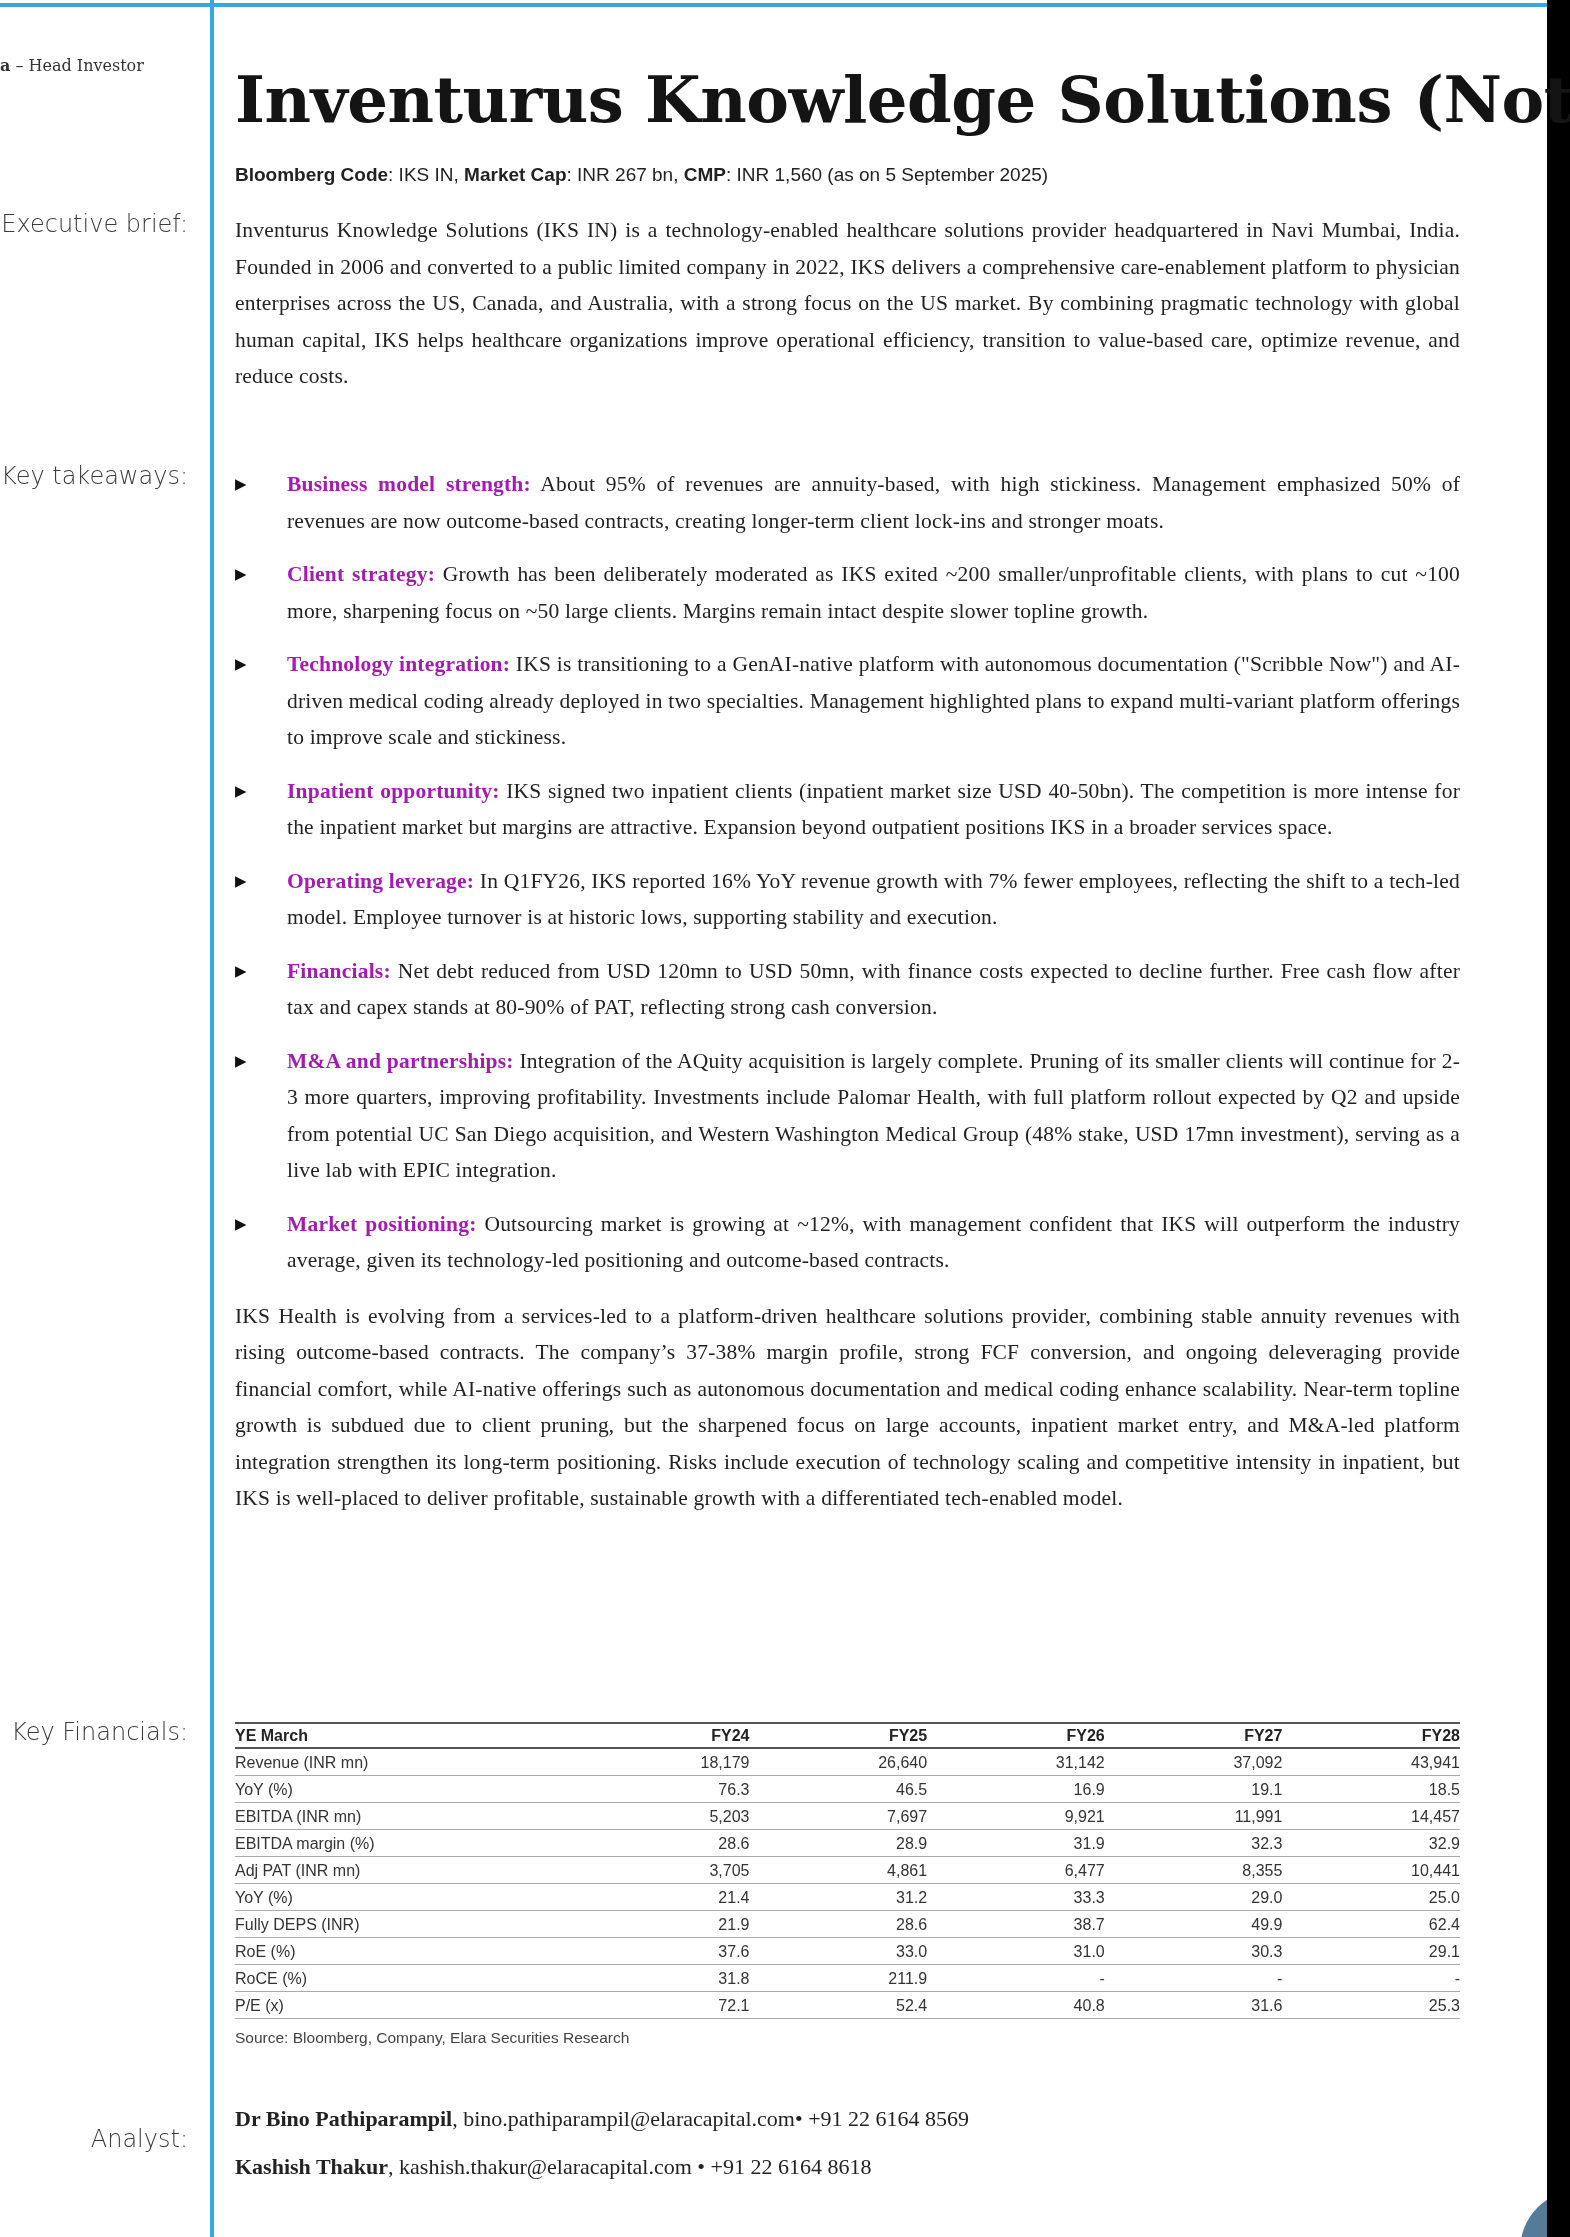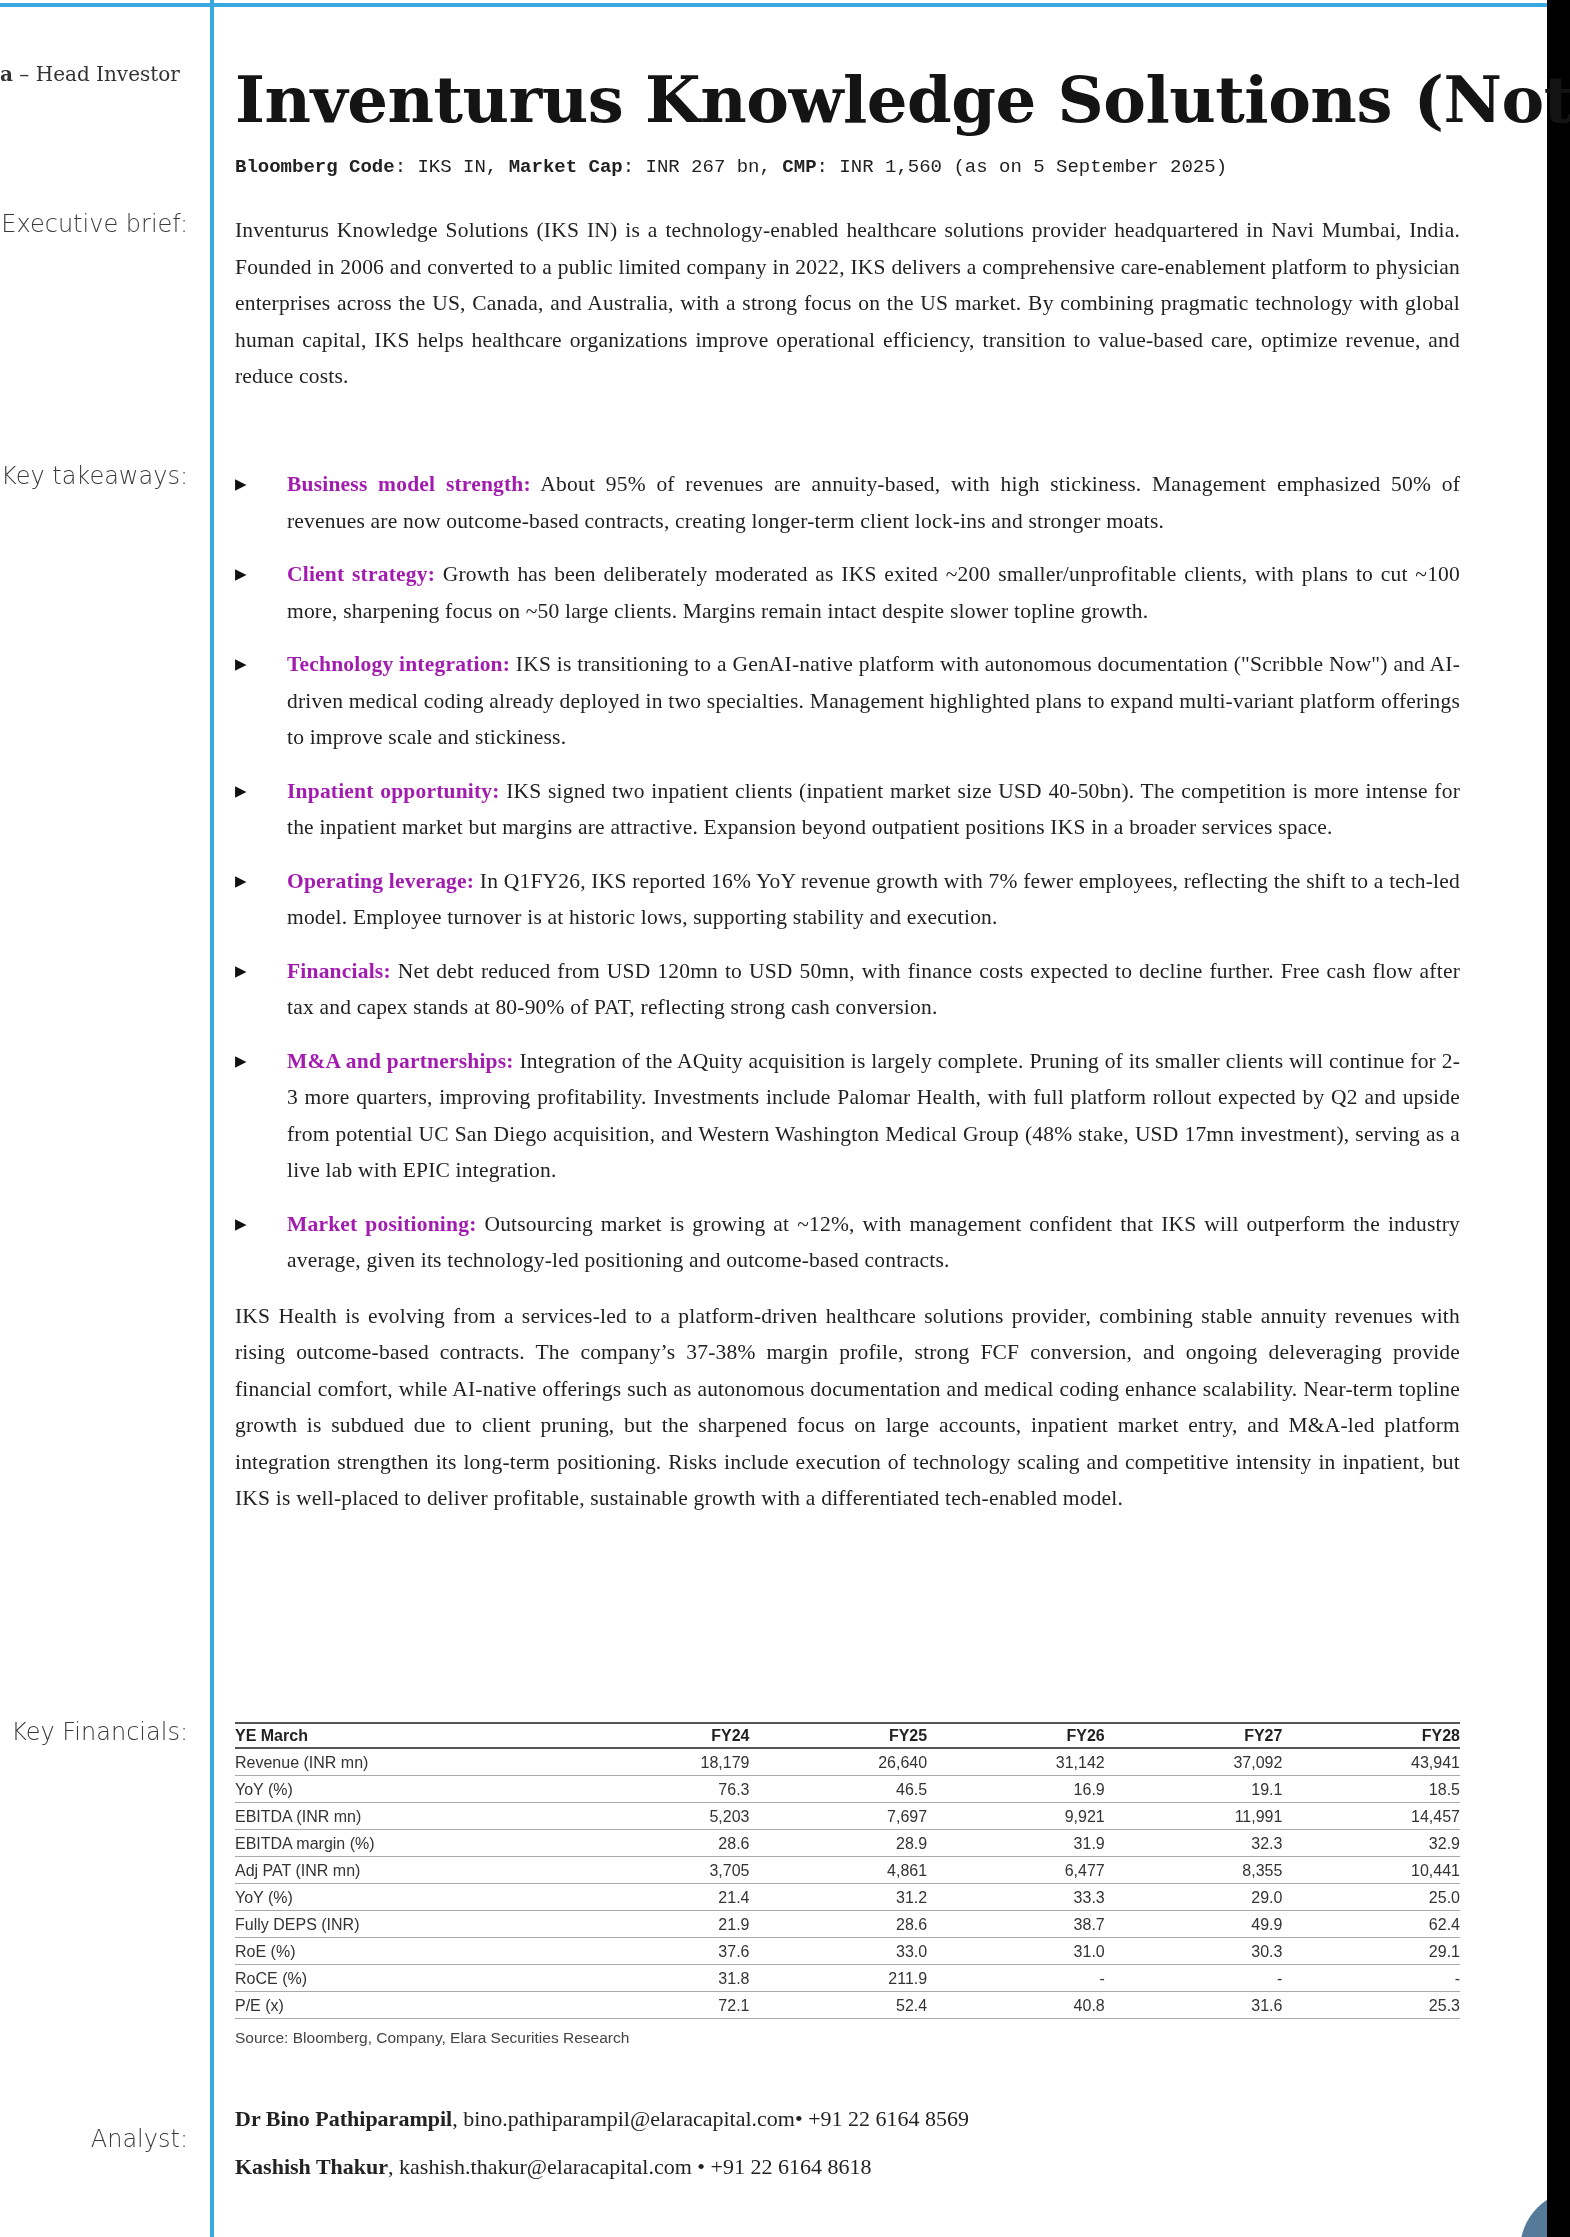--- a/index.html
+++ b/index.html
@@ -8,26 +8,26 @@
     background: #ffffff; color: #1e1e1e;
     font-family: "DejaVu Serif", serif;
   }
   .top-rule { position: absolute; left: 0; top: 3px; width: 1547px; height: 4px; background: #3aa8e0; }
   .v-rule { position: absolute; left: 210px; top: 0; width: 4px; height: 2237px; background: #3aa8e0; }
   .black-strip { position: absolute; left: 1547px; top: 0; width: 23px; height: 2237px; background: #000; }
   .corner-shape { position: absolute; left: 1520px; top: 2190px; width: 120px; height: 120px; border-radius: 50%; background: #557a9a; }
   .corner-mask { position: absolute; left: 1547px; top: 2150px; width: 23px; height: 87px; background: #000; }
 
   .label-col { position: absolute; right: 1382px; text-align: right; font-family: "DejaVu Sans", sans-serif; font-weight: 300; color: #3a3a3a; font-size: 24px; white-space: nowrap; }
-  .byline { position: absolute; left: 0; top: 62px; font-size: 20px; color: #333; font-family: "DejaVu Serif", serif; white-space: nowrap; }
+  .byline { position: absolute; left: 0; top: 56px; font-size: 16px; color: #333; font-family: "DejaVu Serif", serif; white-space: nowrap; }
   .byline b { font-weight: bold; }
 
   .content { position: absolute; left: 235px; width: 1225px; }
   .title { top: 62px; font-size: 64px; font-weight: bold; color: #141414; letter-spacing: -0.5px; white-space: nowrap; }
-  .meta { top: 156px; font-family: Liberation Mono, monospace; font-size: 19px; color: #222; white-space: nowrap; }
+  .meta { top: 164px; font-family: Liberation Sans, sans-serif; font-size: 19px; color: #222; white-space: nowrap; }
   .meta b { font-weight: bold; }
 
   .para { font-size: 21.5px; line-height: 36.5px; text-align: justify; color: #222; font-family: "Liberation Serif", serif; letter-spacing: 0.2px; }
   .bullets { top: 466px; }
   .bullet { position: relative; padding-left: 52px; margin-bottom: 17px; }
   .bullet .arrow { position: absolute; left: 0; top: 0; font-size: 15px; color: #111; }
   .bullet b { font-weight: bold; color: #a21caf; }
 
   table.fin { border-collapse: collapse; width: 1225px; font-family: "Liberation Sans", sans-serif; font-size: 16px; color: #333; }
   table.fin th { font-weight: bold; text-align: right; padding: 3px 0 2px; border-bottom: 2px solid #555; color: #222; }

